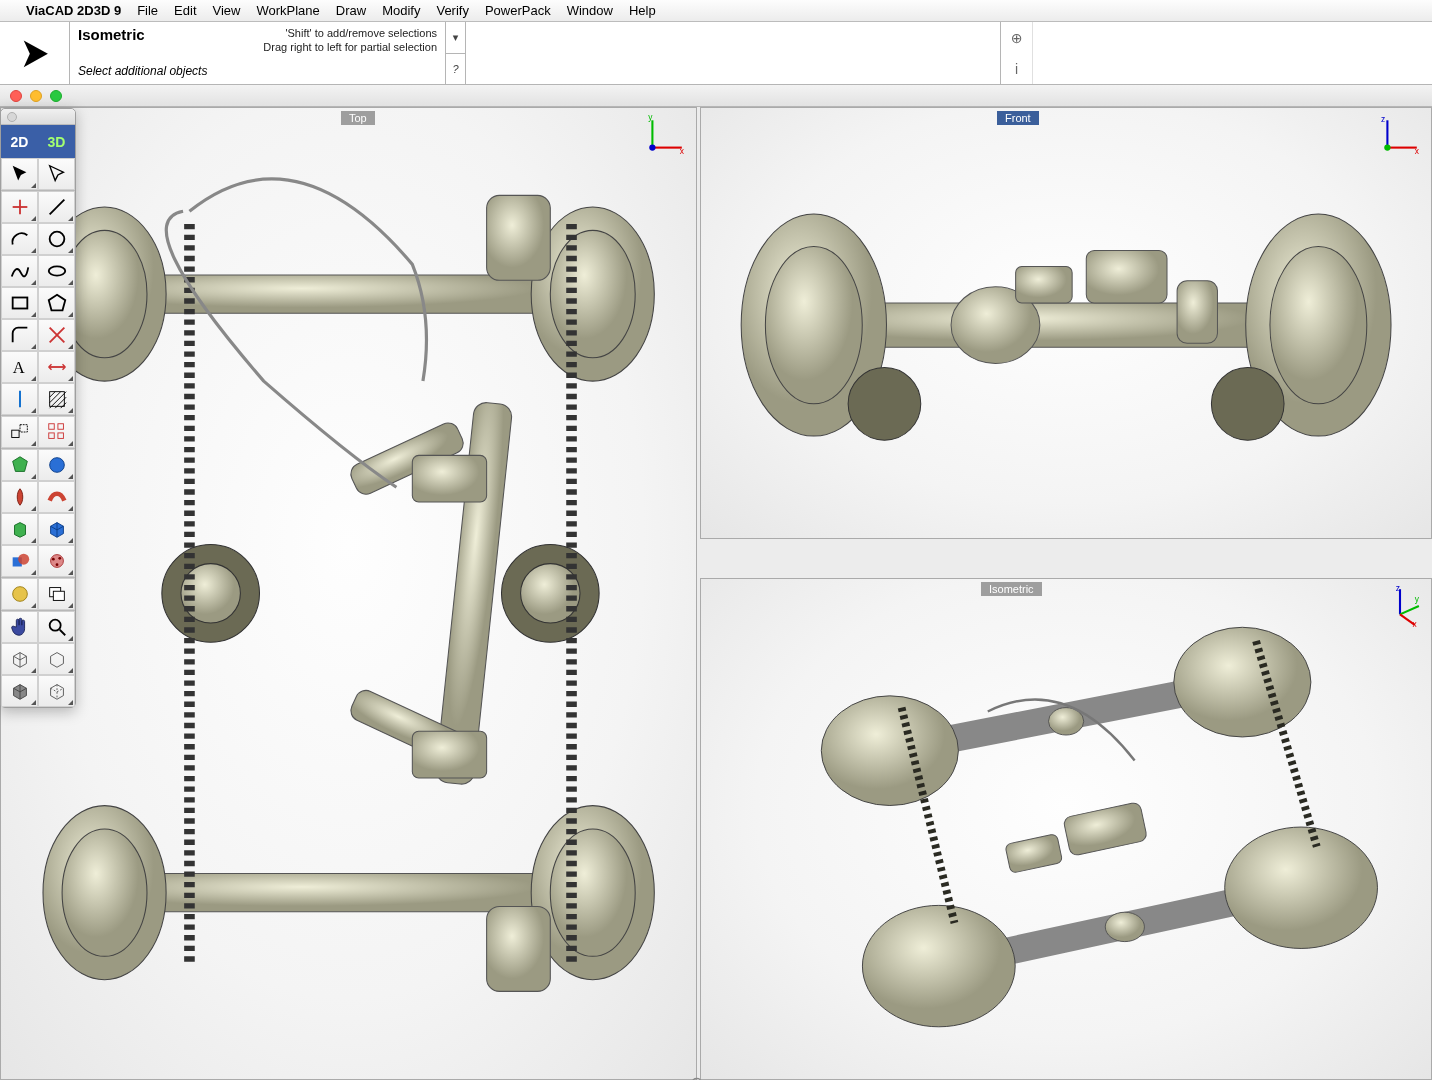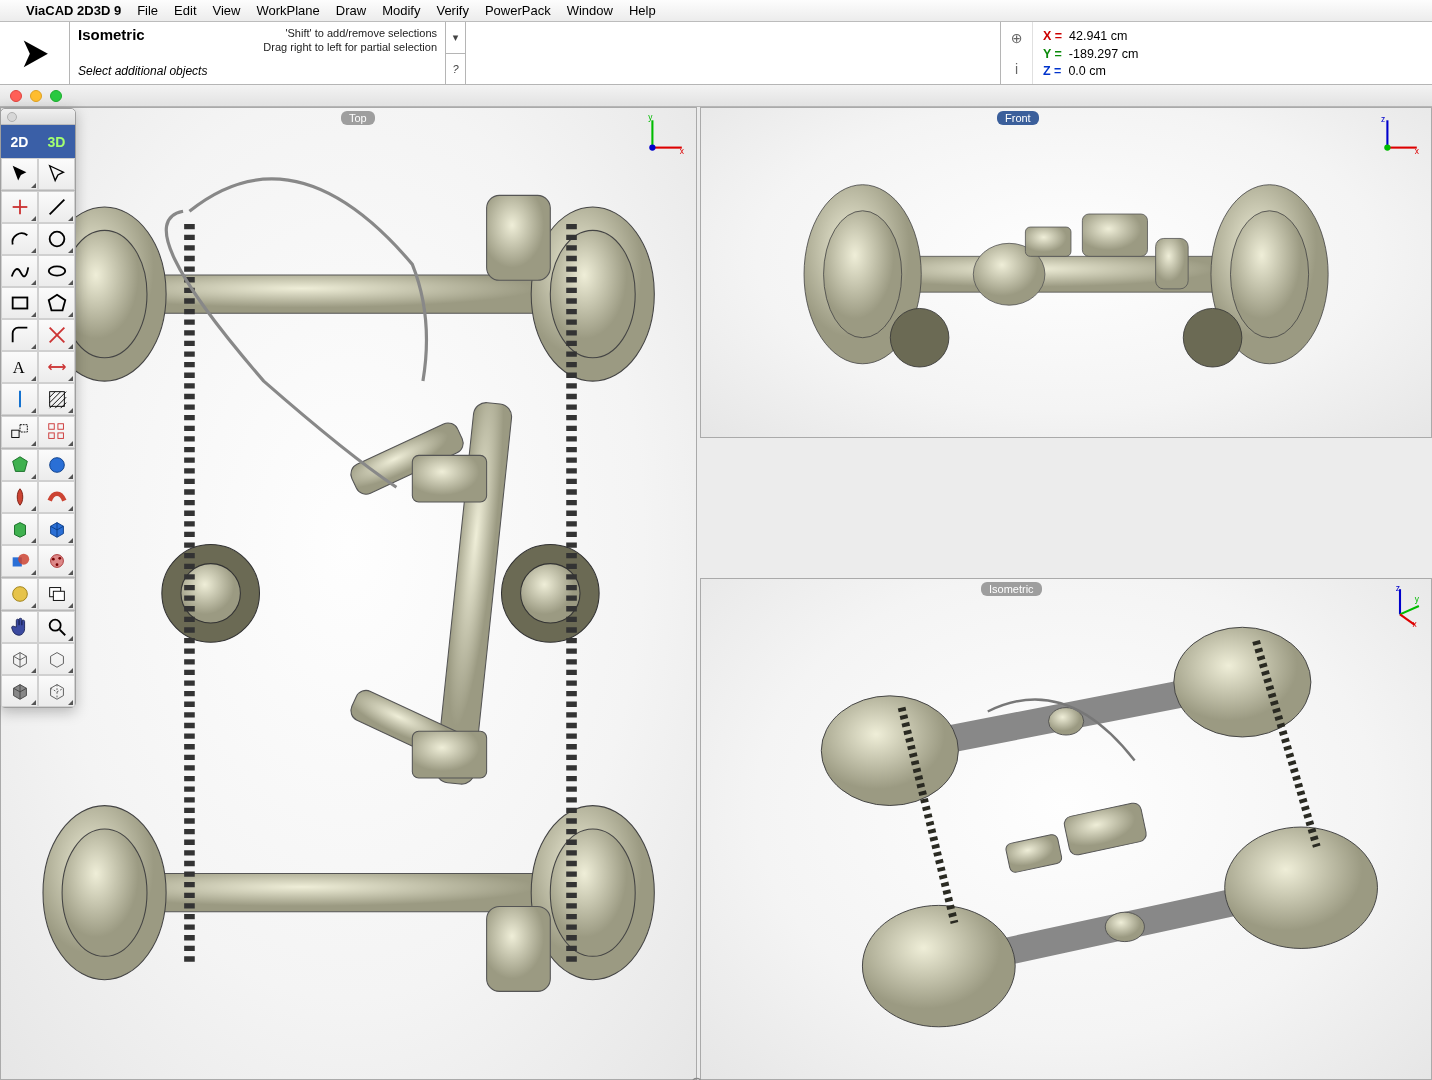--- a/index.html
+++ b/index.html
@@ -110,26 +110,26 @@
 .viewports {
   position: absolute; left:0; top:0; right:0; bottom:0;
 }
 .vp {
   position: absolute;
   background: radial-gradient(ellipse at 50% 45%, #fefefe 0%, #f4f4f4 60%, #e6e6e6 100%);
   border: 1px solid #aaa;
   overflow: hidden;
 }
 .vp-top  { left:0; top:0; width:697px; height:100%; }
-.vp-front{ left:700px; top:0; right:0; height:331px; }
+.vp-front{ left:700px; top:0; right:0; height:432px; }
 .vp-iso  { left:700px; top:471px; right:0; bottom:0; }
 .vp-label {
   position: absolute; top: 3px;
   background:#9e9e9e; color:#fff; font-size:11px;
-  padding: 1px 8px; border-radius:6px; pointer-events:none;
+  padding: 1px 8px; border-radius:0; pointer-events:none;
 }
 .vp-top .vp-label { left: 340px; }
 .vp-front .vp-label { left: 296px; background:#3b5f9b; }
 .vp-iso .vp-label { left: 280px; }
 .axis {
   position:absolute; top:6px; right:10px; width:42px; height:42px;
 }
 
 .palette {
   position: absolute;
@@ -217,25 +217,20 @@
   </div>
   <div class="toggle-cell">
     <div>▾</div>
     <div>?</div>
   </div>
   <div class="spacer"></div>
   <div class="coord-cell">
     <div class="coord-icons">
       <div>⊕</div>
       <div>i</div>
-    </div>
-    <div class="coord-lines">
-      <div class="x"><b>X =</b>&nbsp;&nbsp;<span>42.941 cm</span></div>
-      <div class="y"><b>Y =</b>&nbsp;&nbsp;<span>-189.297 cm</span></div>
-      <div class="z"><b>Z =</b>&nbsp;&nbsp;<span>0.0 cm</span></div>
     </div>
   </div>
 </div>
 
 <div class="wintitle">
   <div class="traffic">
     <span class="tl-close"></span>
     <span class="tl-min"></span>
     <span class="tl-max"></span>
   </div>

